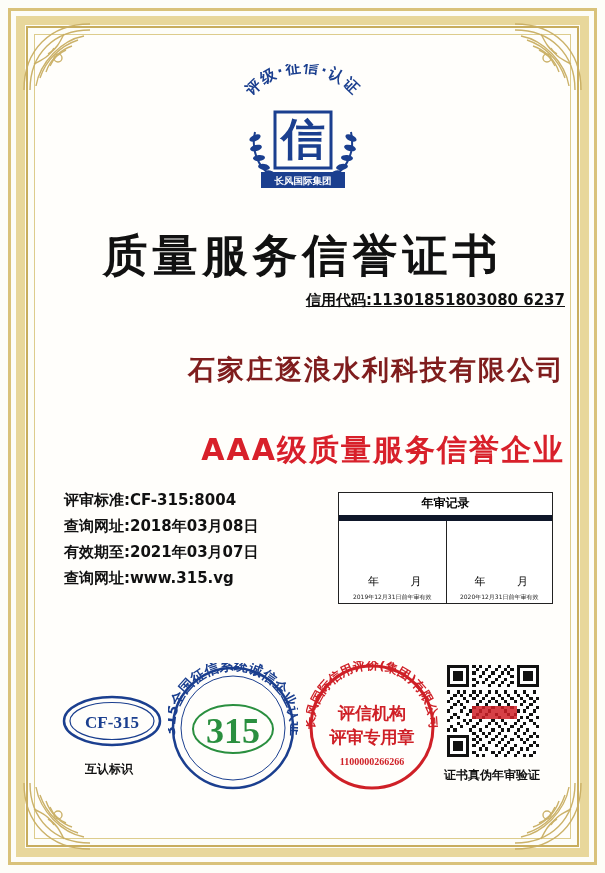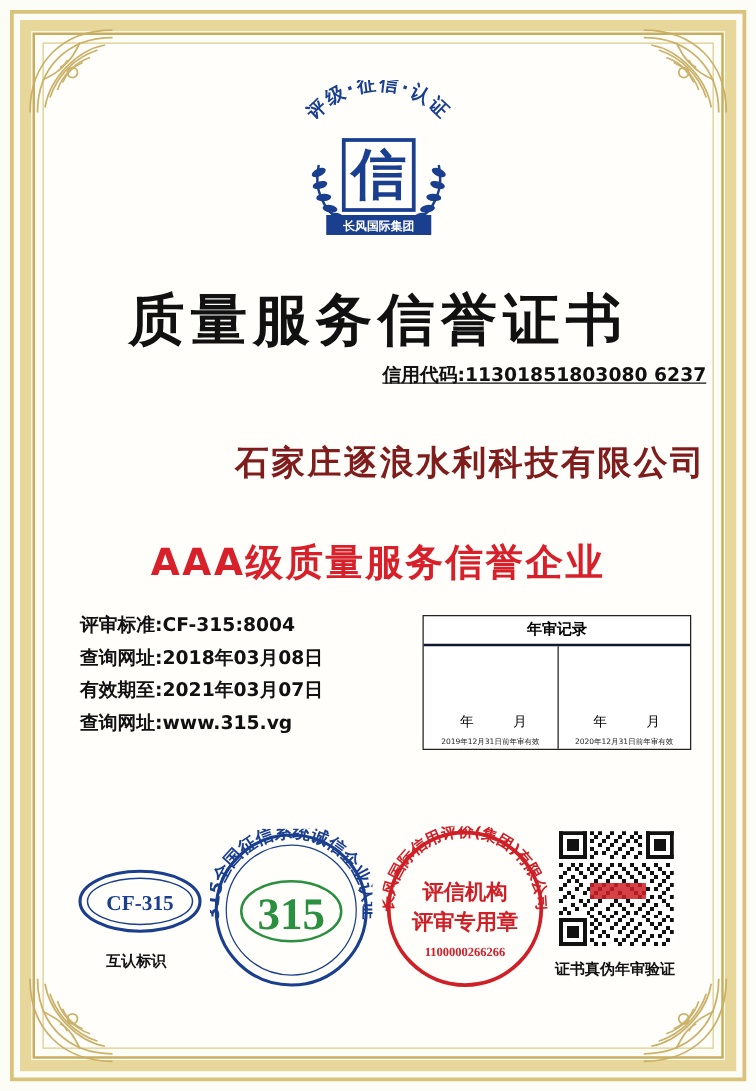--- a/index.html
+++ b/index.html
@@ -110,21 +110,21 @@
     font-weight: bold;
     letter-spacing: 2px;
     color: #7f1d1d;
     font-family: "DejaVu Sans", "Liberation Sans", sans-serif;
   }
 
   .award-line {
     position: absolute;
     top: 390px;
     left: 0; right: 0;
-    text-align: center;
+    text-align: right;
     font-size: 30px;
     font-weight: bold;
     letter-spacing: 2px;
     color: #d8202a;
     font-family: "DejaVu Sans", "Liberation Sans", sans-serif;
   }
 
   
   .details {
     position: absolute;
@@ -146,21 +146,21 @@
     width: 215px;
     border: 1px solid #222;
     box-sizing: border-box;
     background: #fff;
   }
   .review-title {
     text-align: center;
     font-size: 12px;
     font-weight: bold;
     padding: 2px 0 3px;
-    border-bottom: 2px solid #0f172a;
+    border-bottom: 6px solid #0f172a;
     font-family: "DejaVu Sans", "Liberation Sans", sans-serif;
   }
   .review-cells {
     display: flex;
     height: 82px;
   }
   .review-cell {
     flex: 1 1 50%;
     position: relative;
     box-sizing: border-box;

